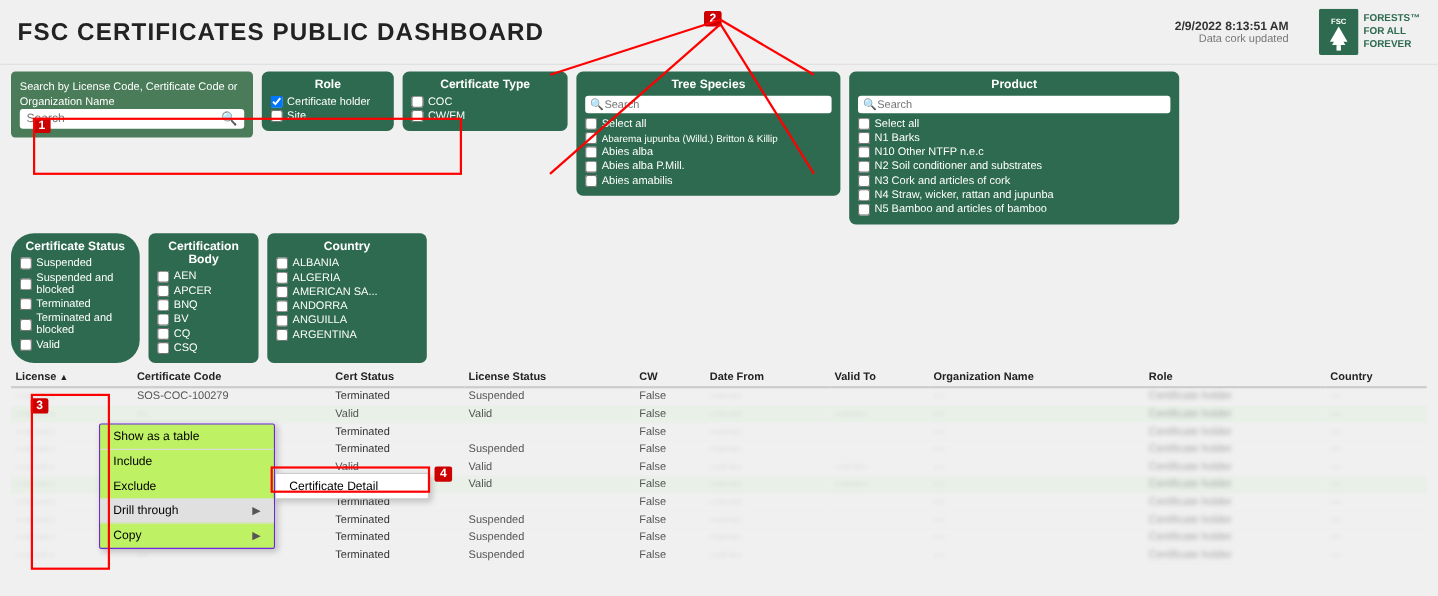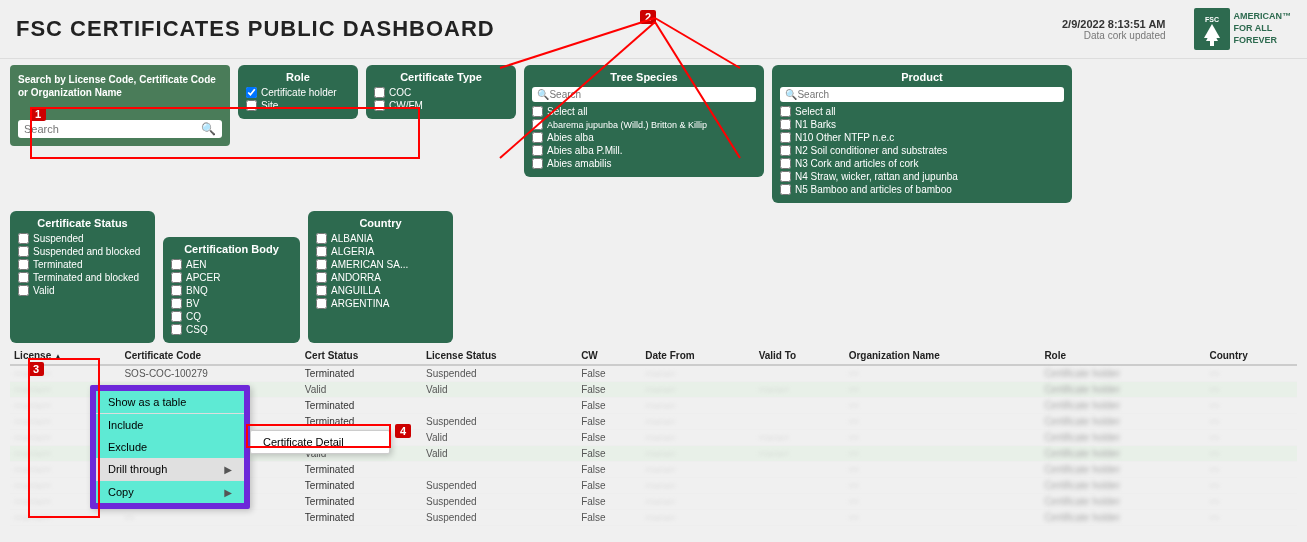--- a/index.html
+++ b/index.html
@@ -16,21 +16,21 @@
     .header-date .updated { color: #777; font-size: 10px; }
     .fsc-logo { display: flex; align-items: center; gap: 4px; }
     .fsc-logo-icon { width: 36px; height: 42px; }
     .fsc-logo-text { font-size: 11px; font-weight: bold; color: #2d6a4f; line-height: 1.3; }
 
     
     .filter-area { display: flex; gap: 8px; padding: 6px 10px; background: #f0f0f0; align-items: flex-start; }
 
     
     .search-green-box { background: #4a7c59; border-radius: 4px; padding: 8px; width: 220px; flex-shrink: 0; }
-    .search-green-label { color: white; font-size: 10px; font-weight: bold; margin-bottom: 21px; line-height: 1.3; }
+    .search-green-label { color: white; font-size: 10px; font-weight: normal; margin-bottom: 0; line-height: 1.3; }
     .search-input-row { display: flex; align-items: center; background: white; border-radius: 3px; padding: 2px 6px; }
     .search-input-row input { border: none; outline: none; font-size: 11px; width: 100%; }
     .search-input-row .search-icon-char { color: #888; font-size: 12px; }
 
     
     .filter-panel { background: #2d6a4f; border-radius: 6px; padding: 6px 8px; color: white; font-size: 11px; }
     .filter-panel-title { font-weight: bold; font-size: 11px; text-align: center; margin-bottom: 4px; color: white; }
     .filter-panel-item { display: flex; align-items: center; gap: 4px; margin-bottom: 2px; font-size: 10px; }
     .filter-panel-item input[type=checkbox] { width: 11px; height: 11px; }
 
@@ -41,32 +41,32 @@
     
     .country-panel { width: 145px; }
     
     .tree-species-panel { width: 240px; }
     
     .product-panel { width: 300px; }
 
     .filter-search-row { display: flex; align-items: center; background: white; border-radius: 3px; padding: 2px 5px; margin-bottom: 4px; }
     .filter-search-row input { border: none; outline: none; font-size: 10px; width: 100%; color: #333; }
     .filter-search-row .search-icon-char { color: #888; font-size: 10px; }
-    .cert-status-panel { width: 145px; }
-    .cert-body-panel { width: 137px; margin-top: 26px; }
+    .cert-status-panel { width: 117px; border-radius: 21px; }
+    .cert-body-panel { width: 100px; }
 
     
     .table-area { padding: 0 10px; overflow: hidden; }
     table { width: 100%; border-collapse: collapse; font-size: 10px; }
     thead tr th { border-bottom: 2px solid #ccc; padding: 3px 4px; text-align: left; font-weight: bold; color: #222; white-space: nowrap; }
     tbody tr td { padding: 2px 4px; white-space: nowrap; color: #555; border-bottom: 1px solid #eee; }
     .sort-arrow { font-size: 8px; }
 
     
-    .context-menu { position: absolute; left: 90px; top: 385px; background: #5eead4; border: 6px solid #6d28d9; box-shadow: 2px 2px 6px rgba(0,0,0,0.2); z-index: 100; width: 160px; border-radius: 2px; }
+    .context-menu { position: absolute; left: 90px; top: 385px; background: #bef264; border: 1px solid #6d28d9; box-shadow: 2px 2px 6px rgba(0,0,0,0.2); z-index: 100; width: 160px; border-radius: 2px; }
     .context-menu-item { padding: 5px 12px; font-size: 11px; cursor: pointer; display: flex; justify-content: space-between; align-items: center; }
     .context-menu-separator { border-top: 1px solid #ddd; }
     .context-menu-arrow { font-size: 10px; color: #555; }
 
     
     .submenu { position: absolute; left: 250px; top: 430px; background: white; border: 1px solid #ccc; box-shadow: 2px 2px 6px rgba(0,0,0,0.2); z-index: 101; width: 140px; border-radius: 2px; }
     .submenu-item { padding: 5px 12px; font-size: 11px; cursor: pointer; }
 
     
     .annotation { position: absolute; border: 2px solid red; pointer-events: none; z-index: 200; }
@@ -93,21 +93,21 @@
 
         <svg class="fsc-logo-icon" viewBox="0 0 36 42" xmlns="http://www.w3.org/2000/svg">
           <rect width="36" height="42" rx="2" fill="#2d6a4f"></rect>
           <text x="18" y="14" text-anchor="middle" fill="white" font-size="7" font-weight="bold">FSC</text>
 
           <polygon points="18,16 10,30 26,30" fill="white"></polygon>
           <polygon points="18,22 12,33 24,33" fill="white"></polygon>
           <rect x="16" y="33" width="4" height="5" fill="white"></rect>
         </svg>
         <div class="fsc-logo-text">
-          <div style="font-size:9px; color:#2d6a4f; font-weight:900;">AMERICAN™</div>
+          <div style="font-size:9px; color:#2d6a4f; font-weight:900;">FORESTS™</div>
           <div style="font-size:9px; color:#2d6a4f; font-weight:900;">FOR ALL</div>
           <div style="font-size:9px; color:#2d6a4f; font-weight:900;">FOREVER</div>
         </div>
       </div>
     </div>
   </div>
 
   <div class="filter-area">
 
     <div class="search-green-box">

